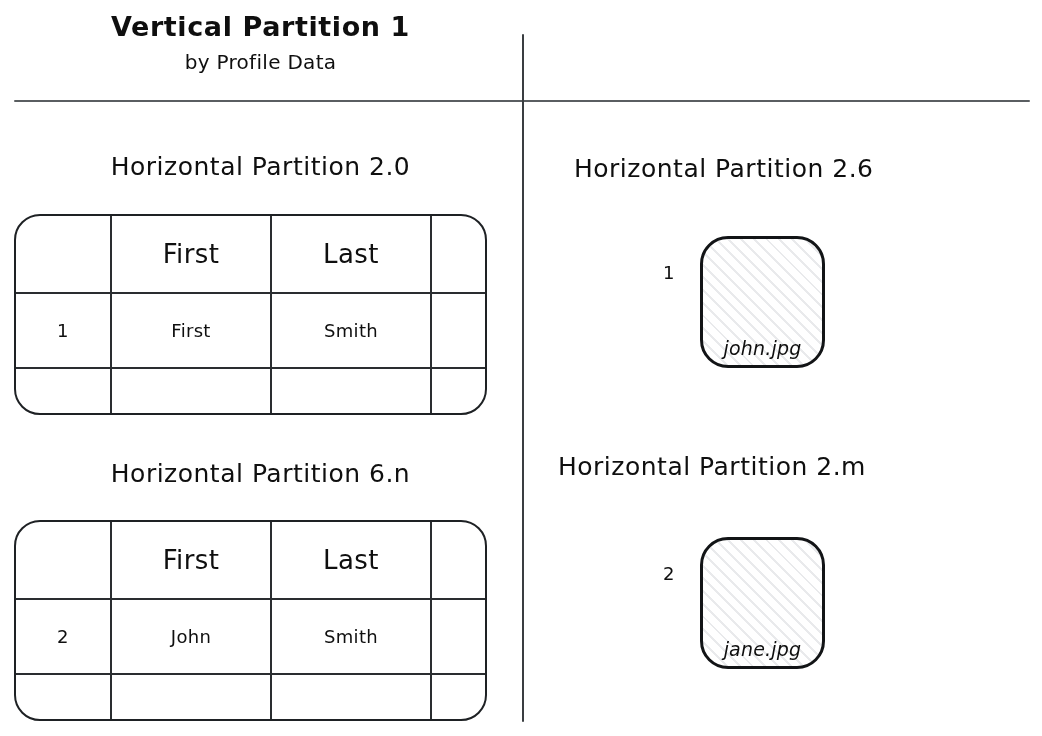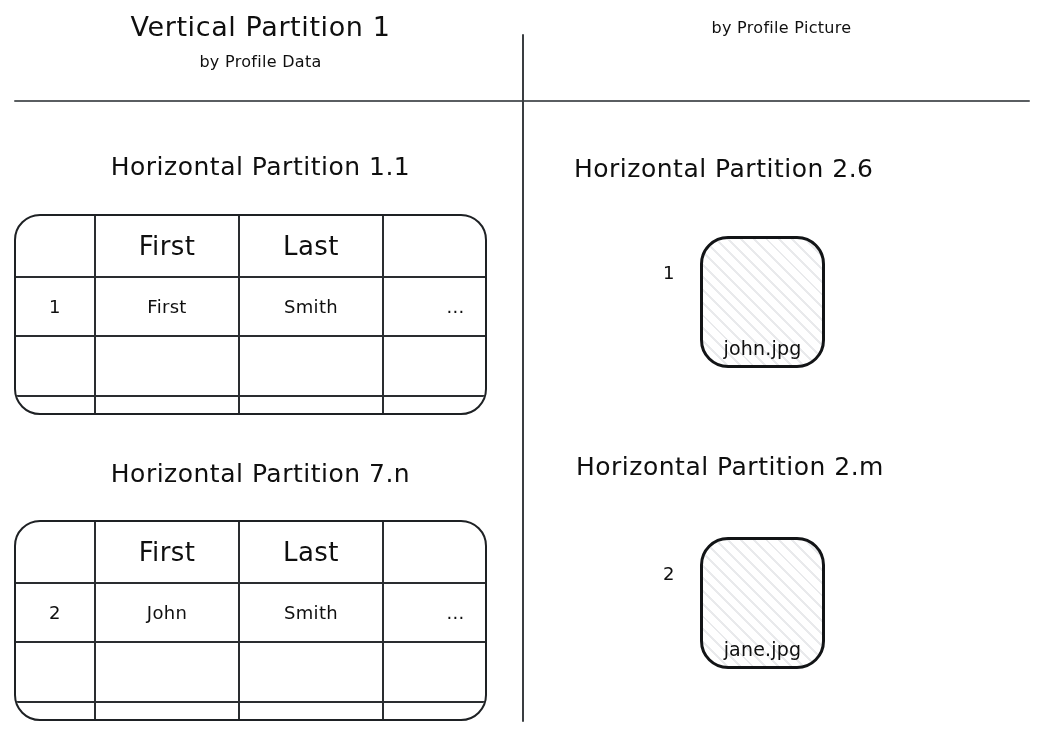--- a/index.html
+++ b/index.html
@@ -40,45 +40,45 @@
   .vp-header {
     position: absolute;
     top: 10px;
     text-align: center;
   }
   .vp-header.left  { left: 0px;   width: 521px; }
   .vp-header.right { left: 521px; width: 521px; }
   .vp-title {
     font-size: 27px;
     line-height: 34px;
-    font-weight: 400;
+    font-weight: 700;
     letter-spacing: 0.6px;
     color: #0f0f0f;
   }
   .vp-subtitle {
-    font-size: 16px;
+    font-size: 20px;
     line-height: 26px;
     margin-top: 5px;
     letter-spacing: 0.3px;
     color: #0f0f0f;
   }
 
   
   .hp-heading {
     position: absolute;
     font-size: 25px;
     line-height: 30px;
     letter-spacing: 0.5px;
     color: #0f0f0f;
     white-space: nowrap;
   }
   .hp-1-1 { left: 0px;   top: 152px; width: 521px; text-align: center; }
   .hp-1-n { left: 0px;   top: 459px; width: 521px; text-align: center; }
   .hp-2-1 { left: 574px; top: 154px; text-align: left; }
-  .hp-2-m { left: 576px; top: 452px; text-align: left; }
+  .hp-2-m { left: 558px; top: 452px; text-align: left; }
 
   
   .tbl {
     position: absolute;
     left: 14px;
     width: 473px;
     border: 2.3px solid #1e2124;
     border-radius: 26px;
     box-sizing: border-box;
     background: #ffffff;
@@ -91,21 +91,21 @@
     width: 100%;
     height: 100%;
     border-collapse: collapse;
     table-layout: fixed;
   }
   .tbl td {
     border-right: 2px solid #2a2d30;
     border-bottom: 2px solid #2a2d30;
     text-align: center;
     vertical-align: middle;
-    padding: 4px;
+    padding: 12px;
     color: #0f0f0f;
   }
   .tbl tr:last-child td { border-bottom: none; }
   .tbl td:last-child { border-right: none; }
 
   .col-idx  { width: 70px; }
   .col-mid  { width: 134px; }
   .col-last { width: 135px; }
 
   .row-head td { height: 52px; font-size: 26px; letter-spacing: 0.4px; }
@@ -137,20 +137,21 @@
     border-radius: 28px;
     background-color: #ffffff;
     background-image: repeating-linear-gradient(
         45deg,
         #ffffff 0px,
         #ffffff 7px,
         #e9eaec 7px,
         #e9eaec 9px
     );
     overflow: hidden;
+    font-style: italic;
   }
   .pic-label {
     position: absolute;
     left: 0;
     right: 0;
     bottom: 6px;
     text-align: center;
     font-size: 19px;
     letter-spacing: 0.2px;
     color: #0f0f0f;
@@ -158,27 +159,26 @@
 </style>
 </head>
 <body>
 
 <div class="vp-header left">
   <div class="vp-title">Vertical Partition 1</div>
   <div class="vp-subtitle">by Profile Data</div>
 </div>
 
 <div class="vp-header right">
-  <div class="vp-subtitle">by Profile Picture</div>
 </div>
 
 <div class="divider-h"></div>
 <div class="divider-v"></div>
 
-<div class="hp-heading hp-1-1">Horizontal Partition 1.1</div>
+<div class="hp-heading hp-1-1">Horizontal Partition 2.0</div>
 
 <div class="tbl t1">
   <table>
     <tbody>
         <tr class="row-head">
       <td class="col-idx"></td>
       <td class="col-mid">First</td>
       <td class="col-mid">Last</td>
       <td class="col-last"></td>
     </tr>
@@ -197,21 +197,21 @@
     <tr class="row-empty">
       <td class="col-idx"></td>
       <td class="col-mid"></td>
       <td class="col-mid"></td>
       <td class="col-last"></td>
     </tr>
   </tbody>
     </table>
 </div>
 
-<div class="hp-heading hp-1-n">Horizontal Partition 7.n</div>
+<div class="hp-heading hp-1-n">Horizontal Partition 6.n</div>
 
 <div class="tbl t2">
   <table>
     <tbody>
         <tr class="row-head">
       <td class="col-idx"></td>
       <td class="col-mid">First</td>
       <td class="col-mid">Last</td>
       <td class="col-last"></td>
     </tr>

